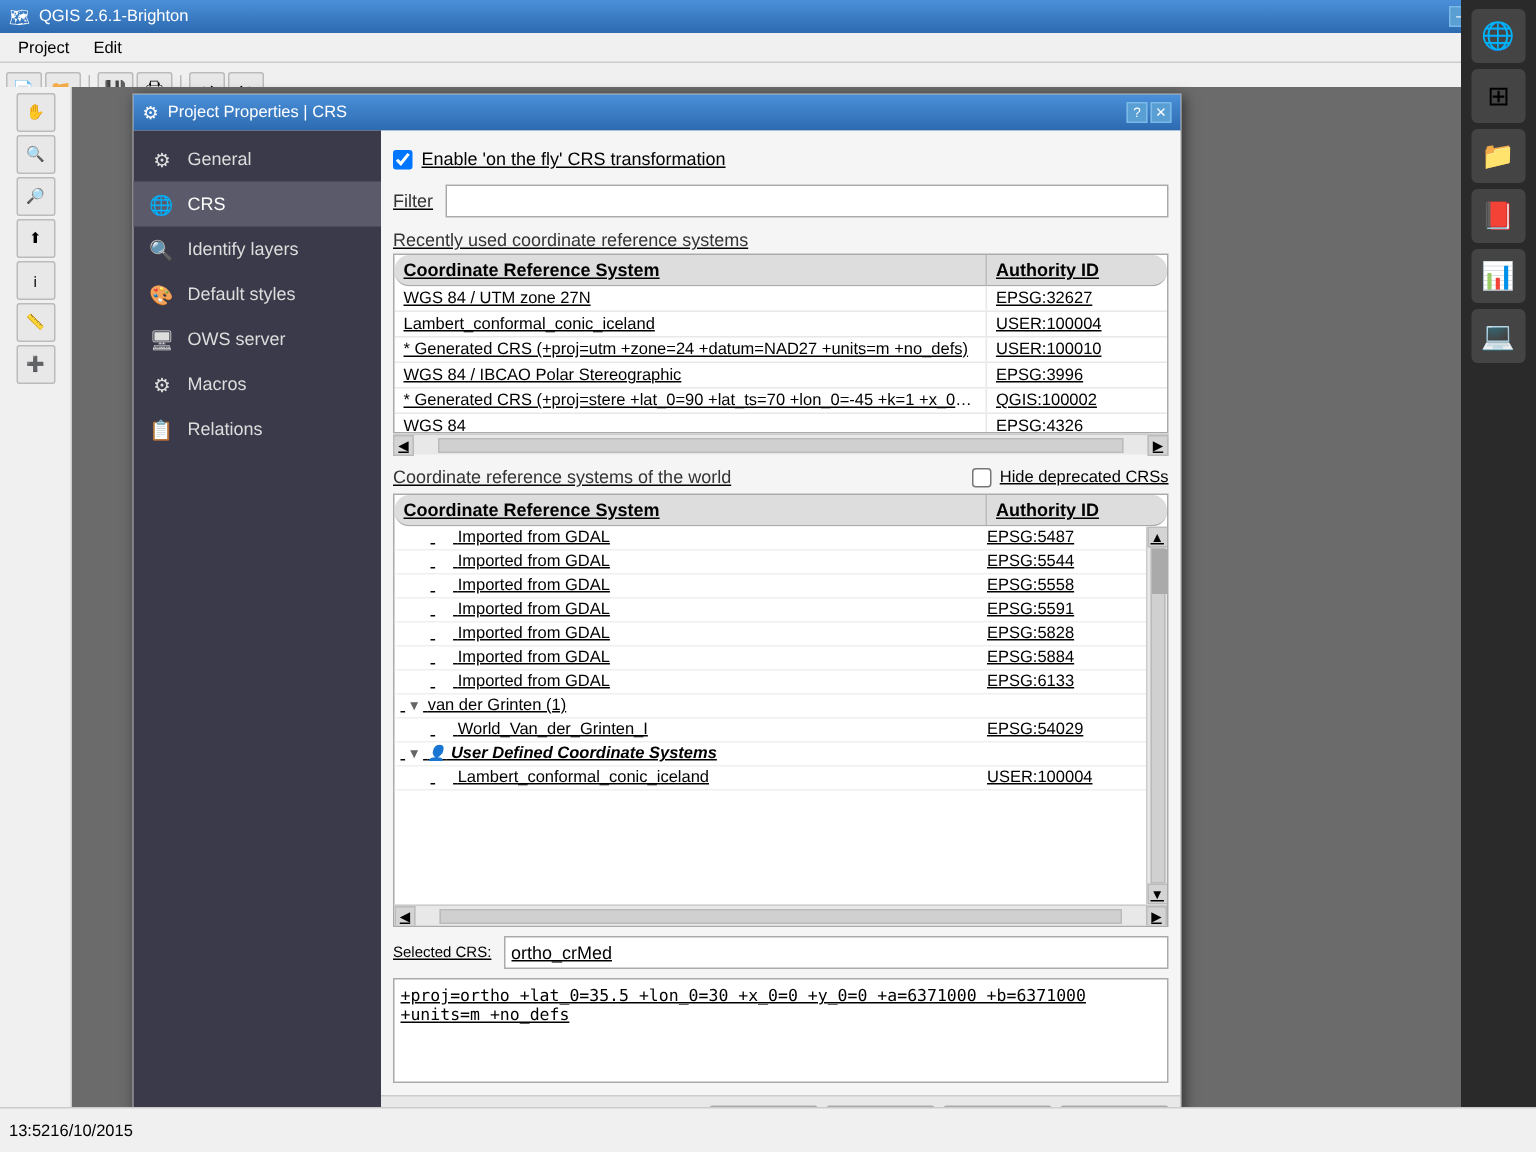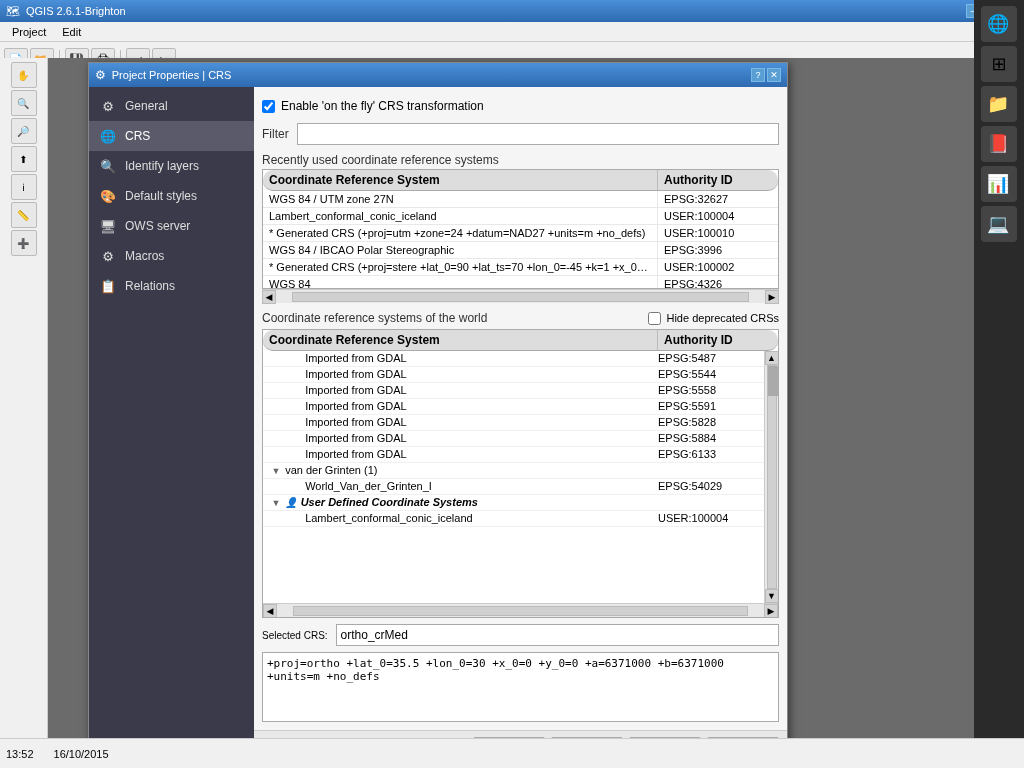--- a/index.html
+++ b/index.html
@@ -156,20 +156,21 @@
 
     
     .content {
       flex: 1;
       padding: 8px;
       background: #f5f5f5;
       display: flex;
       flex-direction: column;
       gap: 6px;
       overflow: hidden;
+      text-decoration: underline;
     }
 
     
     .enable-row {
       display: flex;
       align-items: center;
       gap: 6px;
       padding: 4px 0;
     }
     .enable-row input[type=checkbox] { cursor: pointer; }
@@ -346,21 +347,21 @@
       bottom: 0;
       left: 0;
       right: 0;
       height: 30px;
       background: #f0f0f0;
       border-top: 1px solid #ccc;
       display: flex;
       align-items: center;
       padding: 0 6px;
       font-size: 11px;
-      gap: 20px;
+      gap: 0;
     }
 
     
     .right-icons {
       position: absolute;
       top: 0;
       right: 0;
       width: 50px;
       bottom: 0;
       background: #2a2a2a;
@@ -505,21 +506,21 @@
                   <div class="table-row">
                     <div class="td-crs"> * Generated CRS (+proj=utm +zone=24 +datum=NAD27 +units=m +no_defs)</div>
                     <div class="td-auth">USER:100010</div>
                   </div>
                   <div class="table-row">
                     <div class="td-crs">WGS 84 / IBCAO Polar Stereographic</div>
                     <div class="td-auth">EPSG:3996</div>
                   </div>
                   <div class="table-row">
                     <div class="td-crs"> * Generated CRS (+proj=stere +lat_0=90 +lat_ts=70 +lon_0=-45 +k=1 +x_0=1...</div>
-                    <div class="td-auth">USER:100002</div>
+                    <div class="td-auth">QGIS:100002</div>
                   </div>
                   <div class="table-row">
                     <div class="td-crs">WGS 84</div>
                     <div class="td-auth">EPSG:4326</div>
                   </div>
                 </div>
             </div>
 
             <div class="hscroll">
               <div class="hscroll-btn">◀</div>

